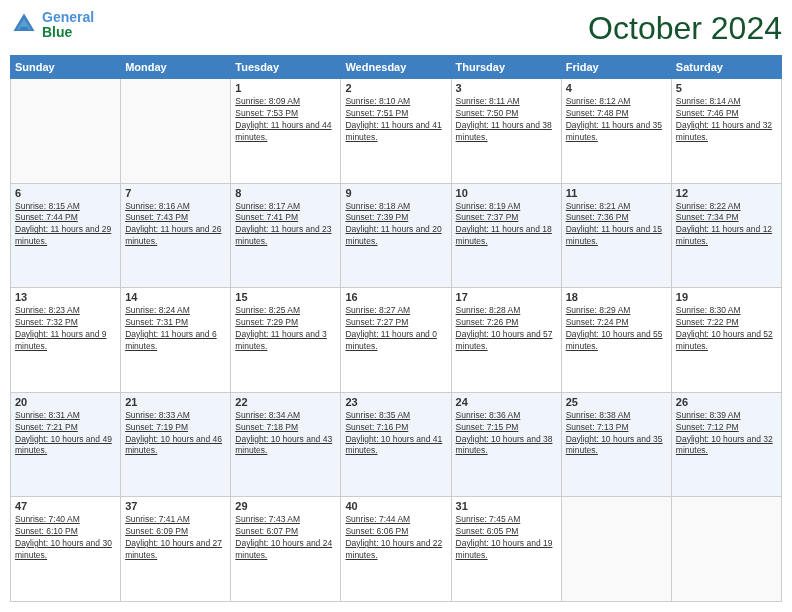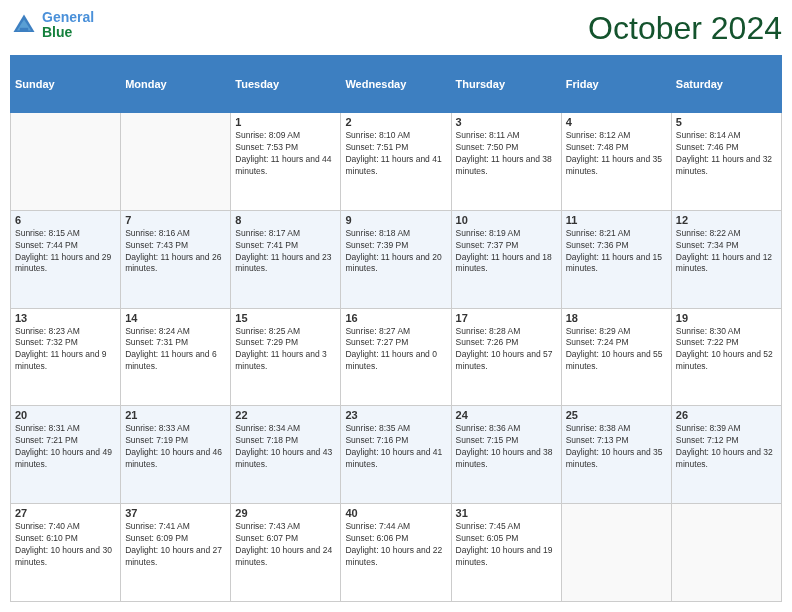--- a/index.html
+++ b/index.html
@@ -18,21 +18,20 @@
       flex-direction: column;
     }
     .header {
       display: flex;
       justify-content: space-between;
       align-items: flex-start;
       margin-bottom: 8px;
     }
     .logo {
       display: flex;
-      align-items: center;
       gap: 4px;
     }
     .logo-text {
       font-size: 14px;
       font-weight: bold;
       color: #333;
       line-height: 1.1;
     }
     .logo-text span {
       color: #4a90d9;
@@ -56,21 +55,21 @@
     .calendar-table {
       width: 100%;
       border-collapse: collapse;
       flex: 1;
     }
     .calendar-table th {
       background-color: #3d7fc1;
       color: #fff;
       font-size: 11px;
       font-weight: bold;
-      padding: 22px 4px;
+      padding: 5px 4px;
       text-align: left;
       border: 1px solid #3d7fc1;
     }
     .calendar-table td {
       border: 1px solid #ccc;
       vertical-align: top;
       padding: 3px 4px;
       font-size: 9px;
       color: #333;
       width: calc(100% / 7);
@@ -83,20 +82,21 @@
       font-size: 11px;
       font-weight: bold;
       color: #333;
       display: block;
       margin-bottom: 2px;
     }
     .day-info {
       line-height: 1.4;
       font-size: 8.5px;
       color: #333;
+      text-decoration: underline;
     }
     tr:nth-child(even) td {
       background-color: #f0f5fb;
     }
     tr:nth-child(odd) td {
       background-color: #ffffff;
     }
     tr:nth-child(odd) td.empty {
       background-color: #f9f9f9;
     }
@@ -247,21 +247,21 @@
             <span class="day-number">25</span>
             <div class="day-info">Sunrise: 8:38 AM<br>Sunset: 7:13 PM<br>Daylight: 10 hours and 35 minutes.</div>
           </td>
           <td>
             <span class="day-number">26</span>
             <div class="day-info">Sunrise: 8:39 AM<br>Sunset: 7:12 PM<br>Daylight: 10 hours and 32 minutes.</div>
           </td>
         </tr>
         <tr>
           <td>
-            <span class="day-number">27</span>
+            <span class="day-number">47</span>
             <div class="day-info">Sunrise: 7:40 AM<br>Sunset: 6:10 PM<br>Daylight: 10 hours and 30 minutes.</div>
           </td>
           <td>
             <span class="day-number">37</span>
             <div class="day-info">Sunrise: 7:41 AM<br>Sunset: 6:09 PM<br>Daylight: 10 hours and 27 minutes.</div>
           </td>
           <td>
             <span class="day-number">29</span>
             <div class="day-info">Sunrise: 7:43 AM<br>Sunset: 6:07 PM<br>Daylight: 10 hours and 24 minutes.</div>
           </td>

